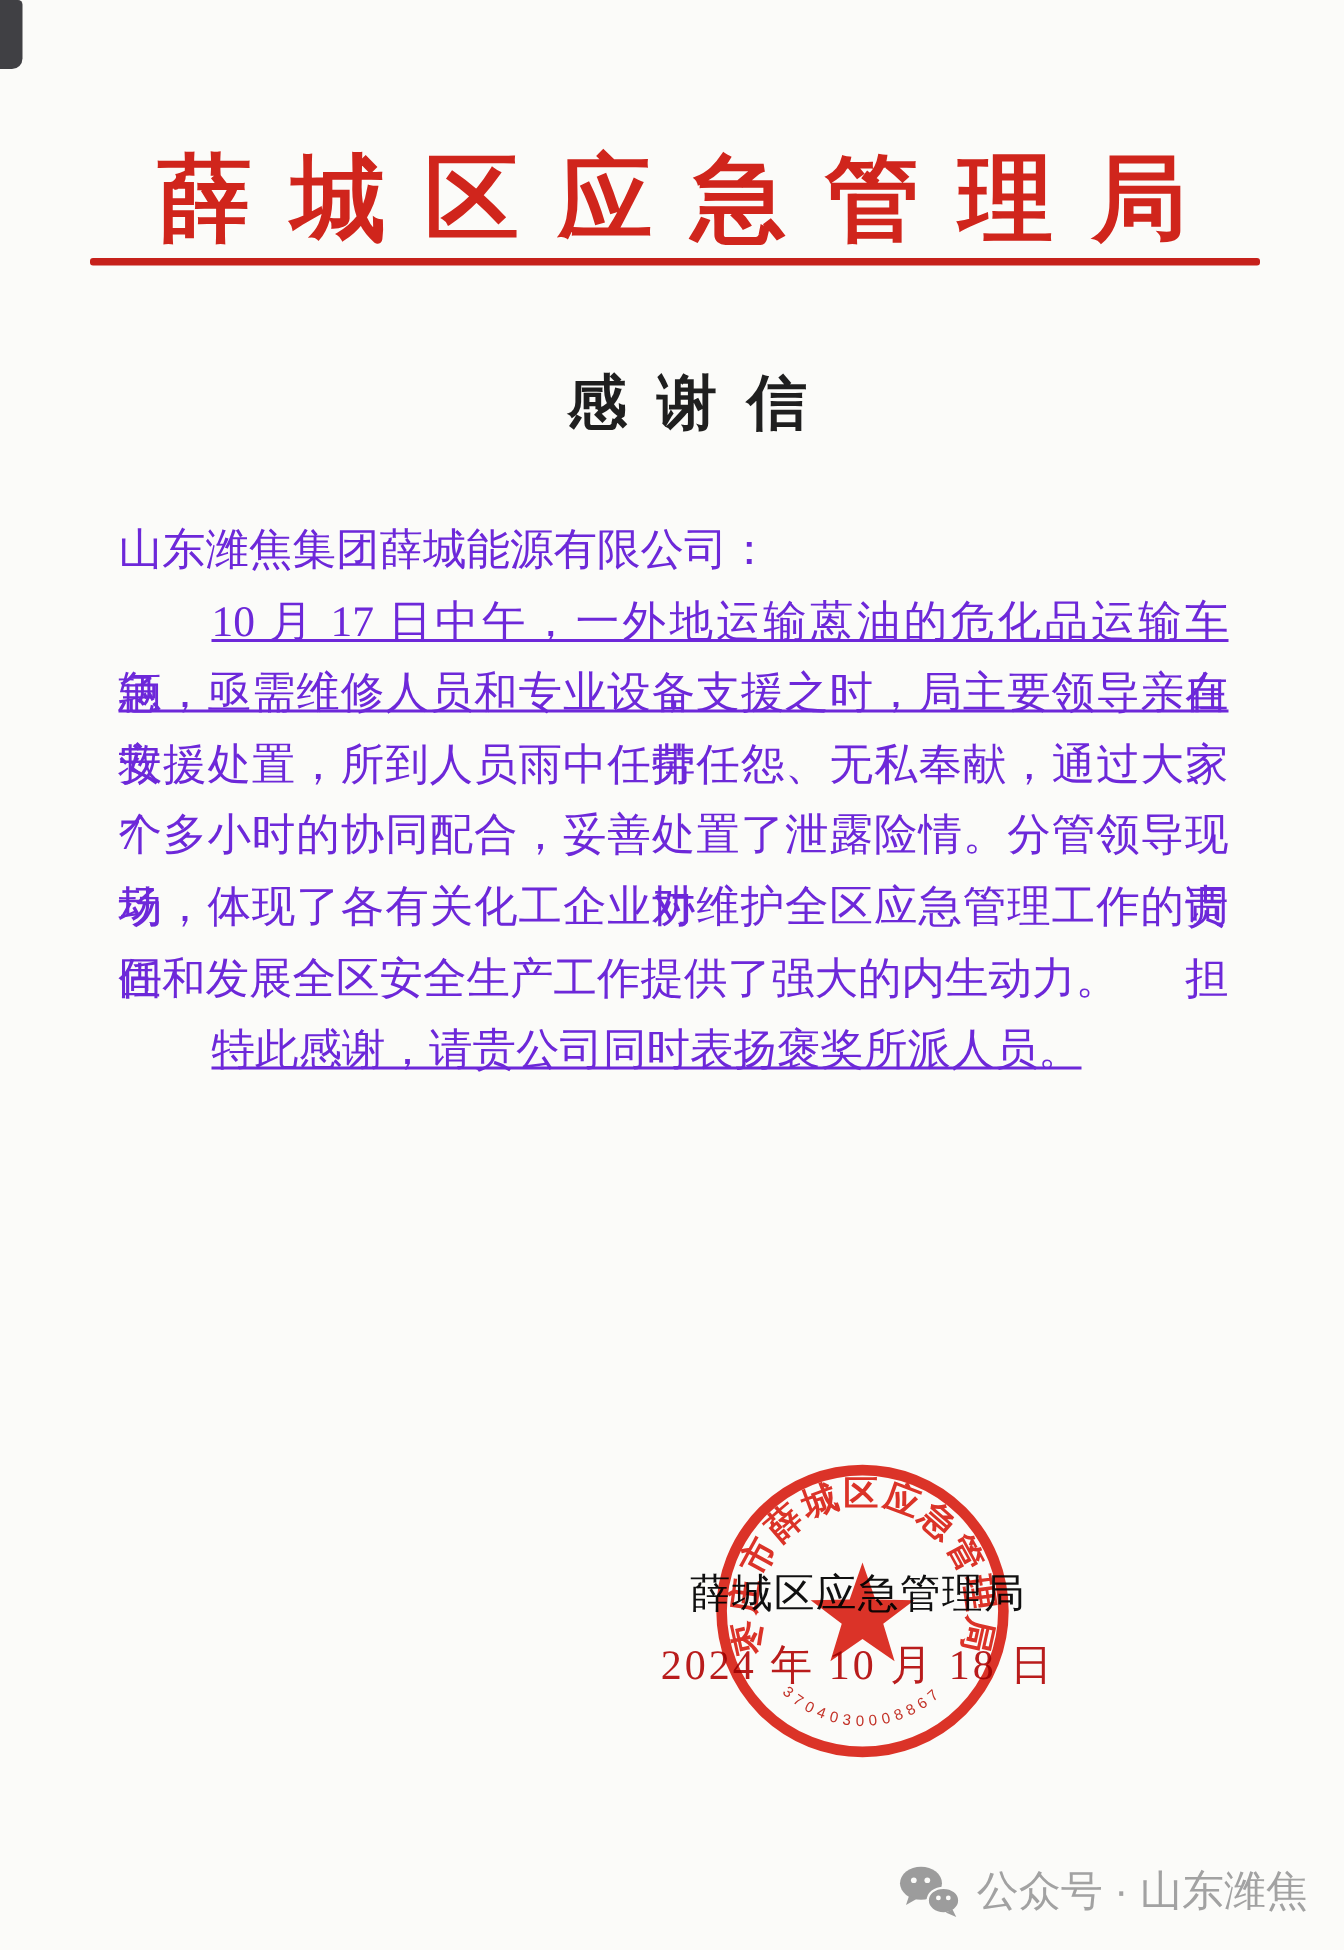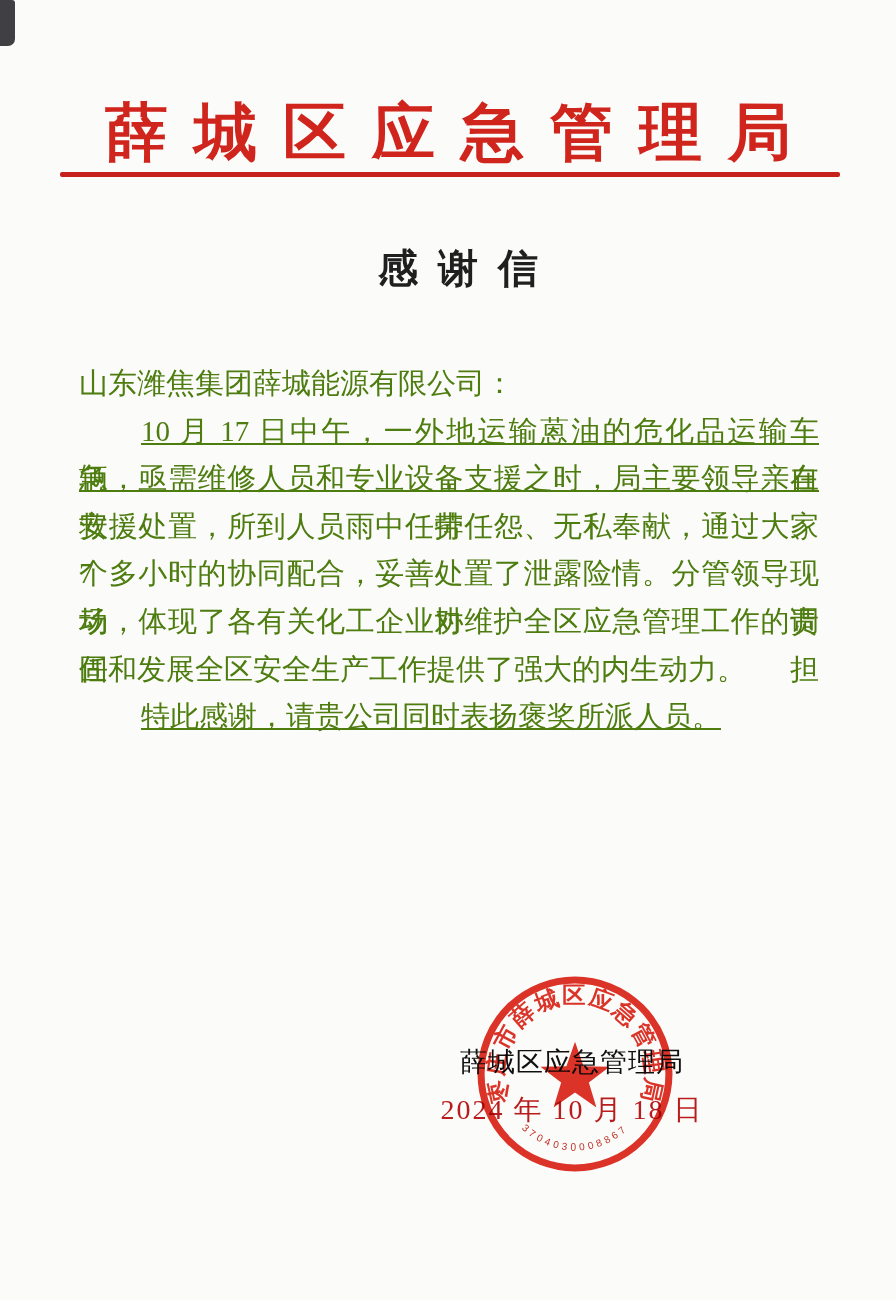--- a/index.html
+++ b/index.html
@@ -33,23 +33,23 @@
   .letter-title{
     position:absolute;top:241px;left:0;right:0;
     text-align:center;
     font-size:40px;font-weight:bold;
     color:#1f1f1f;
     letter-spacing:20px;
     padding-left:20px;
     margin-left:20px;
   }
   .letter-body{
-    position:absolute;left:79px;top:360px;
+    position:absolute;left:79px;top:344px;
     width:740px;
-    font-size:29px;color:#4d7c0f;
+    font-size:29px;color:#6d28d9;
   }
   .line{
     display:block;
     height:47.6px;line-height:47.6px;
     white-space:normal;
     overflow:visible;
   }
   .just{
     text-align:justify;
     text-align-last:justify;
@@ -119,14 +119,27 @@
       <path id="sealArcBottom" d="M 28.6 125.8 A 76 76 0 0 0 171.4 125.8" fill="none"></path>
     </defs>
     <text font-size="23" font-weight="bold" fill="#dd2418" letter-spacing="2" font-family="Liberation Serif, serif">
       <textPath href="#sealArcTop" startOffset="50%" text-anchor="middle">枣庄市薛城区应急管理局</textPath>
     </text>
     <text font-size="10" fill="#c22318" letter-spacing="3.5" font-family="Liberation Sans, sans-serif">
       <textPath href="#sealArcBottom" startOffset="50%" text-anchor="middle">3704030008867</textPath>
     </text>
   </svg>
 
+  <div class="watermark">
+    <svg width="42" height="36" viewBox="0 0 42 36">
+      <ellipse cx="15" cy="12.5" rx="14" ry="11" fill="#9c9c9c"></ellipse>
+      <path d="M7 21 L5 27 L12 23 Z" fill="#9c9c9c"></path>
+      <circle cx="10.2" cy="10.5" r="1.9" fill="#fbfbf9"></circle>
+      <circle cx="19.2" cy="10.5" r="1.9" fill="#fbfbf9"></circle>
+      <ellipse cx="30" cy="24" rx="10.5" ry="8.5" fill="#9c9c9c" stroke="#fbfbf9" stroke-width="1.5"></ellipse>
+      <path d="M36 30 L38.5 35 L31.5 32 Z" fill="#9c9c9c"></path>
+      <circle cx="26.6" cy="22.3" r="1.6" fill="#fbfbf9"></circle>
+      <circle cx="33.2" cy="22.3" r="1.6" fill="#fbfbf9"></circle>
+    </svg>
+    <span>公众号 · 山东潍焦</span>
+  </div>
 
 </div>
 
 </body></html>

